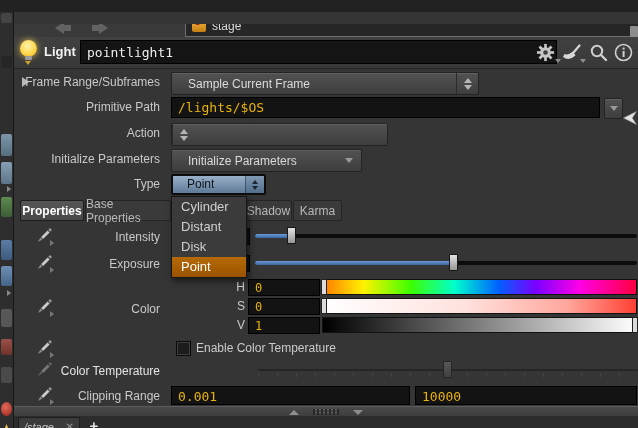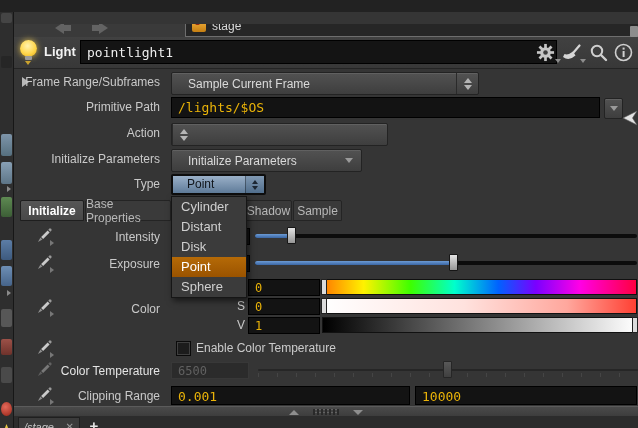--- a/index.html
+++ b/index.html
@@ -229,30 +229,30 @@
     <div class="rlabel" style="top:137px;">Type</div>
     <div class="type-dd">
       <span class="txt">Point</span>
       <span class="spin">
           <span class="up"></span>
           <span class="dn"></span>
         </span>
     </div>
 
     <div class="tab sel" style="left:6px;width:64px;">
-        <span>Initialize</span>
+        <span>Properties</span>
       </div>
     <div class="tab" style="left:71px;width:86px;">
         <span>Base Properties</span>
       </div>
     <div class="tab" style="left:231px;width:47px;">
         <span>Shadow</span>
       </div>
     <div class="tab" style="left:279px;width:49px;">
-        <span>Sample</span>
+        <span>Karma</span>
       </div>
 
     <div class="pencil" style="top:191px;">
       <svg width="14" height="14" viewBox="0 0 14 14">
           <path d="M0 14 L2.4 9.6 L4.4 11.6 Z" fill="#8f8f8f"></path>
           <path d="M3.1 8.9 L9.6 2.4 L11.6 4.4 L5.1 10.9 Z" fill="#cacaca"></path>
           <path d="M10.3 1.7 L11.7 0.3 Q13.7 0.3 13.7 2.3 L12.3 3.7 Z" fill="#9a9a9a"></path>
         </svg>
       <span class="p-caret"></span>
     </div>
@@ -320,21 +320,20 @@
     <div class="chk-label" style="left:182px;top:304px;">Enable Color Temperature</div>
 
     <div class="pencil" style="top:325px;opacity:.45;">
       <svg width="14" height="14" viewBox="0 0 14 14">
           <path d="M0 14 L2.4 9.6 L4.4 11.6 Z" fill="#8f8f8f"></path>
           <path d="M3.1 8.9 L9.6 2.4 L11.6 4.4 L5.1 10.9 Z" fill="#cacaca"></path>
           <path d="M10.3 1.7 L11.7 0.3 Q13.7 0.3 13.7 2.3 L12.3 3.7 Z" fill="#9a9a9a"></path>
         </svg>
     </div>
     <div class="rlabel dim" style="top:324px;">Color Temperature</div>
-    <div class="tfield small disabled" style="left:157px;top:325px;width:78px;">6500</div>
     <div class="sl-track disabled" style="left:244px;top:324px;width:380px;">
       <div class="line"></div>
         <div class="ticks"></div>
       <div class="sl-handle" style="left: 49.7%;"></div>
     </div>
 
     <div class="pencil" style="top:350px;">
       <svg width="14" height="14" viewBox="0 0 14 14">
           <path d="M0 14 L2.4 9.6 L4.4 11.6 Z" fill="#8f8f8f"></path>
           <path d="M3.1 8.9 L9.6 2.4 L11.6 4.4 L5.1 10.9 Z" fill="#cacaca"></path>
@@ -344,21 +343,20 @@
     </div>
     <div class="rlabel" style="top:349px;">Clipping Range</div>
     <div class="tfield" style="left:157px;top:349px;width:239px;height:19px;line-height:19px;">0.001</div>
     <div class="tfield" style="left:401px;top:349px;width:222px;height:19px;line-height:19px;">10000</div>
 
     <div class="menu">
       <div class="mitem">Cylinder</div>
       <div class="mitem">Distant</div>
       <div class="mitem">Disk</div>
       <div class="mitem sel">Point</div>
-      <div class="mitem">Sphere</div>
     </div>
   </div>
 
   <div class="abs splitter">
     <span class="spl-up"></span>
     <span class="spl-grip"></span>
     <span class="spl-dn"></span>
   </div>
 
   <div class="abs tab-bar">

